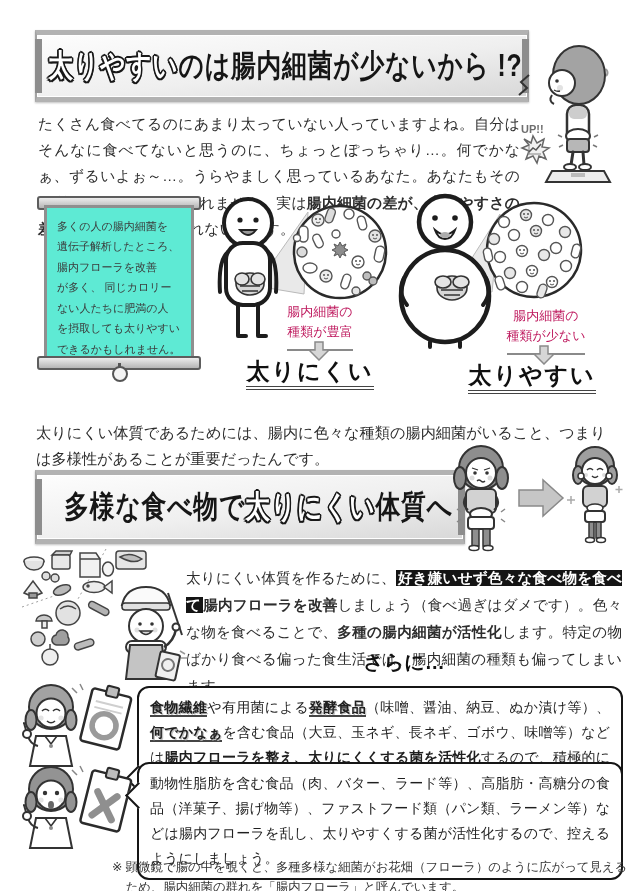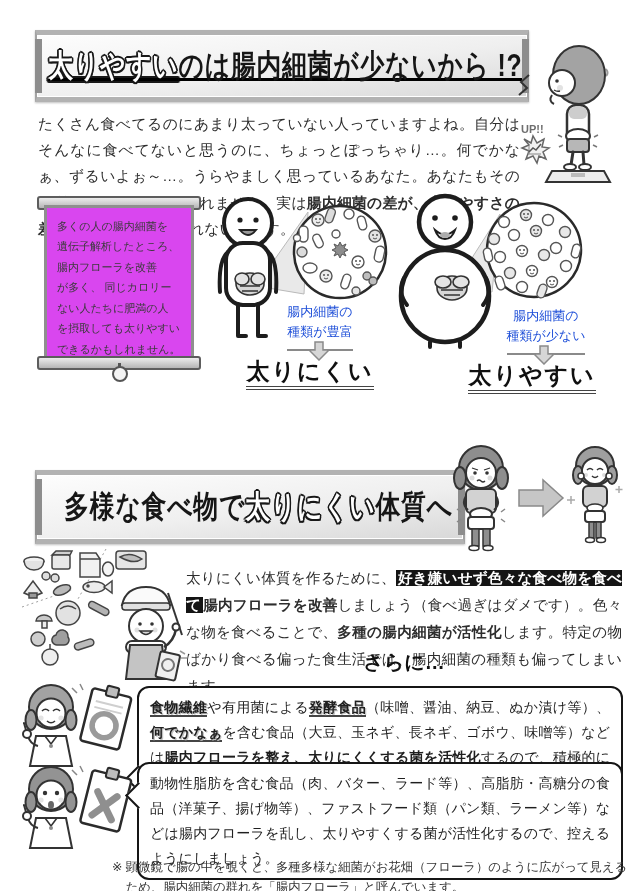--- a/index.html
+++ b/index.html
@@ -10,42 +10,42 @@
           border-top:5px solid #b2b2b2;border-bottom:5px solid #b2b2b2;
           border-left:2px solid #a3a3a3;border-right:2px solid #a3a3a3;
           box-shadow:inset 0 0 0 1px #fff,0 1px 2px rgba(0,0,0,.25);
           display:flex;align-items:center;}
   .banner::before,.banner::after{content:"";position:absolute;top:4px;bottom:4px;width:7px;background:#8d8d8d;}
   .banner::before{left:-2px}.banner::after{right:-2px}
   .banner-text{white-space:nowrap;transform:scaleX(0.8);transform-origin:0 50%;
                font-size:31px;font-weight:bold;color:#161616;padding-left:14px;letter-spacing:1px;}
   .outline{color:#fff;text-shadow:-2px 0 #181818,2px 0 #181818,0 -2px #181818,0 2px #181818,
            -1.5px -1.5px #181818,1.5px -1.5px #181818,-1.5px 1.5px #181818,1.5px 1.5px #181818;}
-  .banner1{left:35px;top:30px;width:490px;height:62px;text-decoration:underline;}
+  .banner1{left:35px;top:30px;width:490px;height:62px;}
   .banner2{left:35px;top:470px;width:410px;height:64px;padding-left:16px;}
   
   .p1{position:absolute;left:38px;top:96px;width:482px;font-size:14.8px;line-height:1.78;color:#2d2d2d;text-align:justify;}
   .p2{position:absolute;left:36px;top:405px;width:580px;font-size:15.2px;line-height:1.72;color:#2d2d2d;}
   .p3{position:absolute;left:186px;top:550px;width:436px;font-size:14.6px;line-height:1.85;color:#2d2d2d;text-align:justify;}
   .more{position:absolute;left:186px;top:649px;width:436px;text-align:center;font-size:20px;font-weight:bold;color:#111;}
   .b{font-weight:bold;}
   .rev{background:#141414;color:#fff;font-weight:bold;padding:0 2px;}
   .term{font-weight:bold;border-bottom:2px solid #454545;text-shadow:1.2px 1.2px 0 #c2c2c2;}
   
   .board{position:absolute;left:44px;top:196px;width:150px;height:186px;}
   .board-bar{position:absolute;left:-7px;right:-7px;height:10px;background:linear-gradient(#ececec,#b5b5b5);
              border:2px solid #5d5d5d;border-radius:3px;}
   .board-bar.top{top:0}.board-bar.bottom{bottom:12px}
-  .board-body{position:absolute;top:9px;bottom:22px;left:0;right:0;background:#d946ef;border:3px solid #8f8f8f;padding:8px 10px;}
+  .board-body{position:absolute;top:9px;bottom:22px;left:0;right:0;background:#5eead4;border:3px solid #8f8f8f;padding:8px 10px;}
   .board-line{font-size:11px;line-height:1.86;color:#3a3a3a;white-space:nowrap;}
   .board-ring{position:absolute;bottom:0;left:50%;margin-left:-7px;width:12px;height:12px;border:2.5px solid #555;
               border-radius:50%;background:#f4f4f4;}
   .board-ring::before{content:"";position:absolute;top:-5px;left:3.5px;width:3px;height:5px;background:#555;}
   
-  .cap{position:absolute;font-size:13px;color:#1d4ed8;text-align:center;line-height:1.55;}
+  .cap{position:absolute;font-size:13px;color:#be185d;text-align:center;line-height:1.55;}
   .cap .ul{border-bottom:2px solid #8a8a8a;padding-bottom:10px;margin-top:9px;}
   .darr{position:absolute;}
   .result{position:absolute;font-size:23px;font-weight:bold;color:#101010;text-align:center;letter-spacing:2px;}
   .result span{border-bottom:4px double #444;padding-bottom:2px;}
   
   .bubble{position:absolute;left:137px;width:460px;border:2.5px solid #151515;border-radius:12px;background:#fff;
           padding:7px 11px;font-size:14px;line-height:1.78;color:#1f1f1f;text-align:justify;}
   .bubble::before{content:"";position:absolute;left:-10px;width:17px;height:17px;background:#fff;
           border-left:2.5px solid #151515;border-bottom:2.5px solid #151515;transform:rotate(45deg);}
   .bubble.good{top:686px;}
@@ -229,20 +229,21 @@
     <div>腸内細菌の</div>
     <div><span class="ul">種類が少ない</span></div>
   </div>
   <svg class="darr" style="left:533px;top:345px" width="22" height="20" viewBox="0 0 22 20">
     <path d="M7 1 h8 v8 h6 L11 19 1 9 h6 z" fill="#d6d6d6" stroke="#8a8a8a" stroke-width="1.5"></path>
   </svg>
   <div class="result" style="left:462px;top:360px;width:140px">
     <span>太りやすい</span>
   </div>
 
+  <p class="p2">太りにくい体質であるためには、腸内に色々な種類の腸内細菌がいること、つまりは多様性があることが重要だったんです。</p>
 
   <div class="banner banner2">
     <div class="banner-text">
       <span>多様な食べ物で</span><span class="outline">太りにくい</span><span>体質へ</span>
     </div>
   </div>
 
   <svg class="fig" style="left:443px;top:440px" width="187" height="115" viewBox="0 0 187 115">
     <circle cx="38" cy="28" r="22" fill="#8e8e8e" stroke="#333" stroke-width="2"></circle>
     <ellipse cx="17" cy="38" rx="6" ry="11" fill="#8e8e8e" stroke="#333" stroke-width="2"></ellipse>

